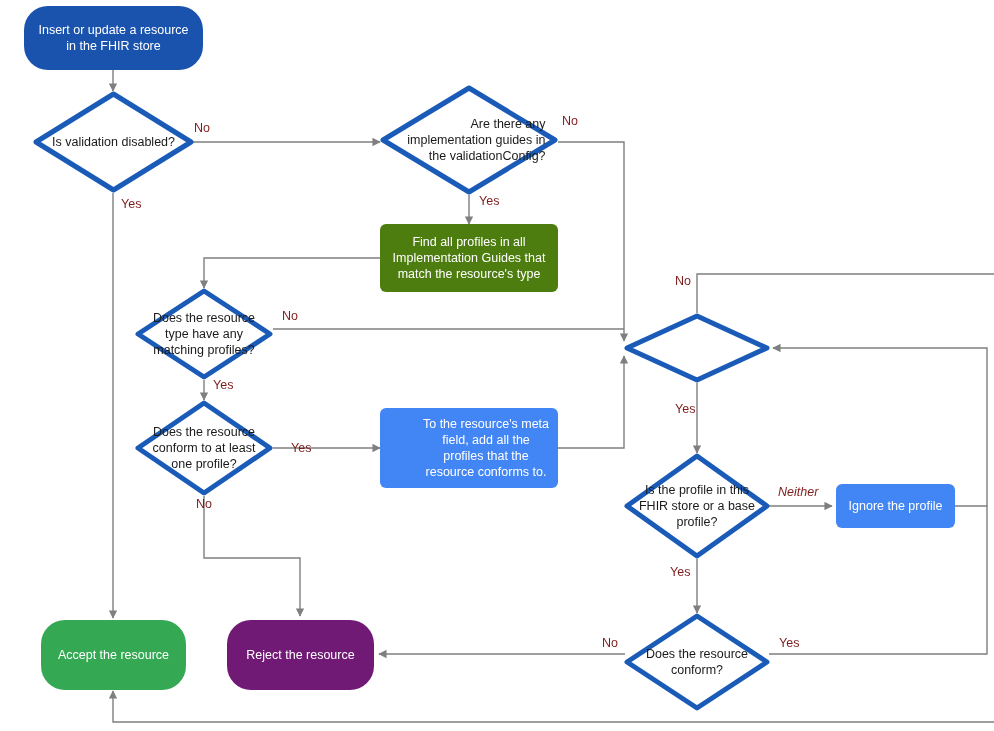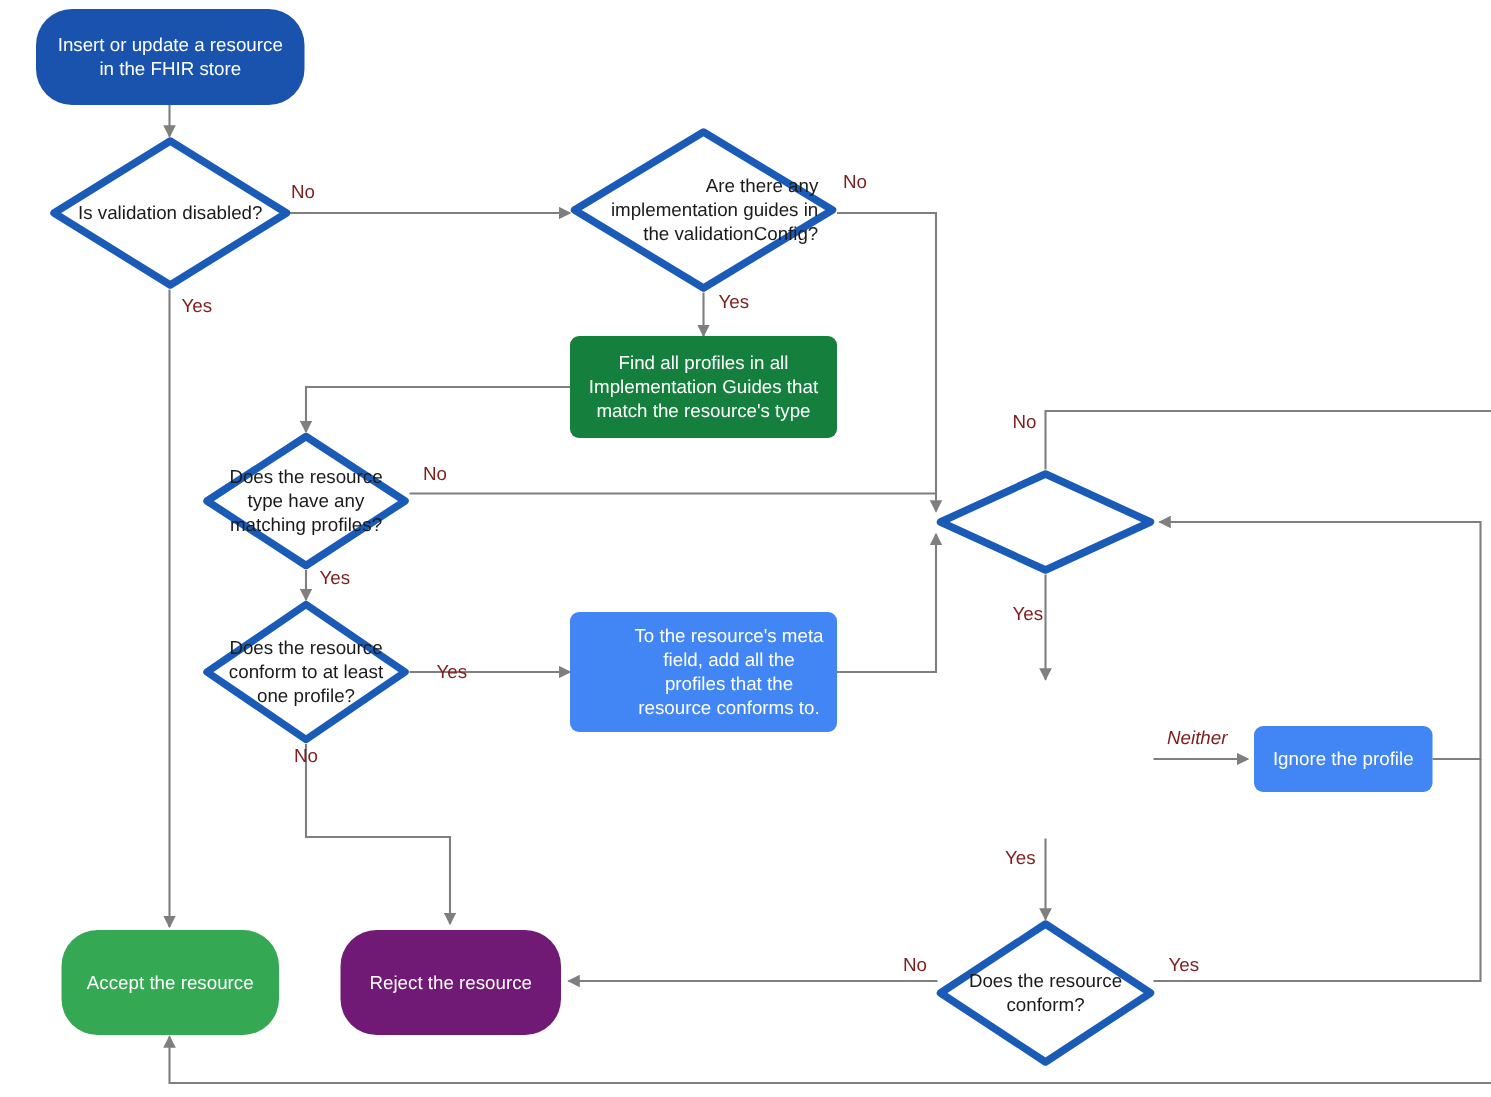--- a/index.html
+++ b/index.html
@@ -137,21 +137,21 @@
     <span class="dlabel">Is validation disabled?</span>
   </div>
 
   <div class="node decision" style="left:356px; top:85px; width:178px; height:110px;text-align:right;">
     <svg class="diamond-shape" viewBox="0 0 178 110" preserveAspectRatio="none" xmlns="http://www.w3.org/2000/svg">
       <polygon points="89,3 175,55 89,107 3,55" fill="#ffffff" stroke="#1a5bb8" stroke-width="5" stroke-linejoin="round"></polygon>
     </svg>
     <span class="dlabel">Are there any implementation guides in the validationConfig?</span>
   </div>
 
-  <div class="node process" style="left:356px; top:224px; width:178px; height:68px; background:#15803d;">
+  <div class="node process" style="left:356px; top:224px; width:178px; height:68px; background:#4d7c0f;">
     <span>Find all profiles in all Implementation Guides that match the resource's type</span>
   </div>
 
   <div class="node decision" style="left:111px; top:288px; width:138px; height:92px;">
     <svg class="diamond-shape" viewBox="0 0 138 92" preserveAspectRatio="none" xmlns="http://www.w3.org/2000/svg">
       <polygon points="69,3 135,46 69,89 3,46" fill="#ffffff" stroke="#1a5bb8" stroke-width="5" stroke-linejoin="round"></polygon>
     </svg>
     <span class="dlabel">Does the resource type have any matching profiles?</span>
   </div>
 
@@ -165,20 +165,26 @@
   <div class="node process" style="left:356px; top:408px; width:178px; height:80px; background:#4285f4;padding-left:42px;">
     <span>To the resource's meta field, add all the profiles that the resource conforms to.</span>
   </div>
 
   <div class="node decision" style="left:600px; top:313px; width:146px; height:70px;">
     <svg class="diamond-shape" viewBox="0 0 146 70" preserveAspectRatio="none" xmlns="http://www.w3.org/2000/svg">
       <polygon points="73,3 143,35 73,67 3,35" fill="#ffffff" stroke="#1a5bb8" stroke-width="5" stroke-linejoin="round"></polygon>
     </svg>
   </div>
 
+  <div class="node decision" style="left:600px; top:453px; width:146px; height:106px;">
+    <svg class="diamond-shape" viewBox="0 0 146 106" preserveAspectRatio="none" xmlns="http://www.w3.org/2000/svg">
+      <polygon points="73,3 143,53 73,103 3,53" fill="#ffffff" stroke="#1a5bb8" stroke-width="5" stroke-linejoin="round"></polygon>
+    </svg>
+    <span class="dlabel">Is the profile in this FHIR store or a base profile?</span>
+  </div>
 
   <div class="node process" style="left:812px; top:484px; width:119px; height:44px; background:#4285f4;">
     <span>Ignore the profile</span>
   </div>
 
   <div class="node decision" style="left:600px; top:613px; width:146px; height:98px;">
     <svg class="diamond-shape" viewBox="0 0 146 98" preserveAspectRatio="none" xmlns="http://www.w3.org/2000/svg">
       <polygon points="73,3 143,49 73,95 3,49" fill="#ffffff" stroke="#1a5bb8" stroke-width="5" stroke-linejoin="round"></polygon>
     </svg>
     <span class="dlabel">Does the resource conform?</span>

